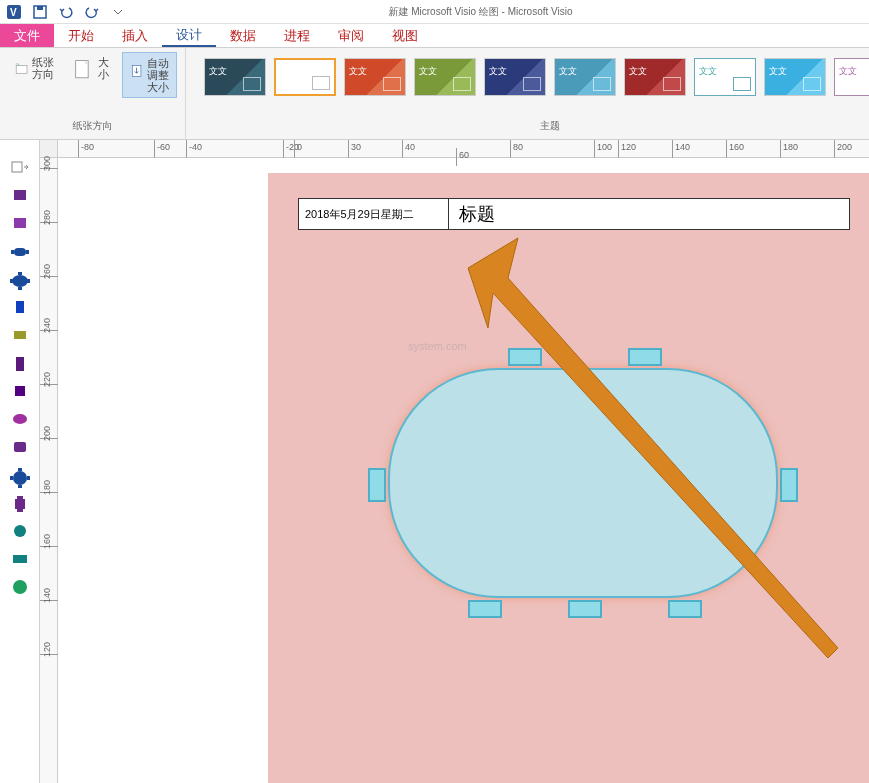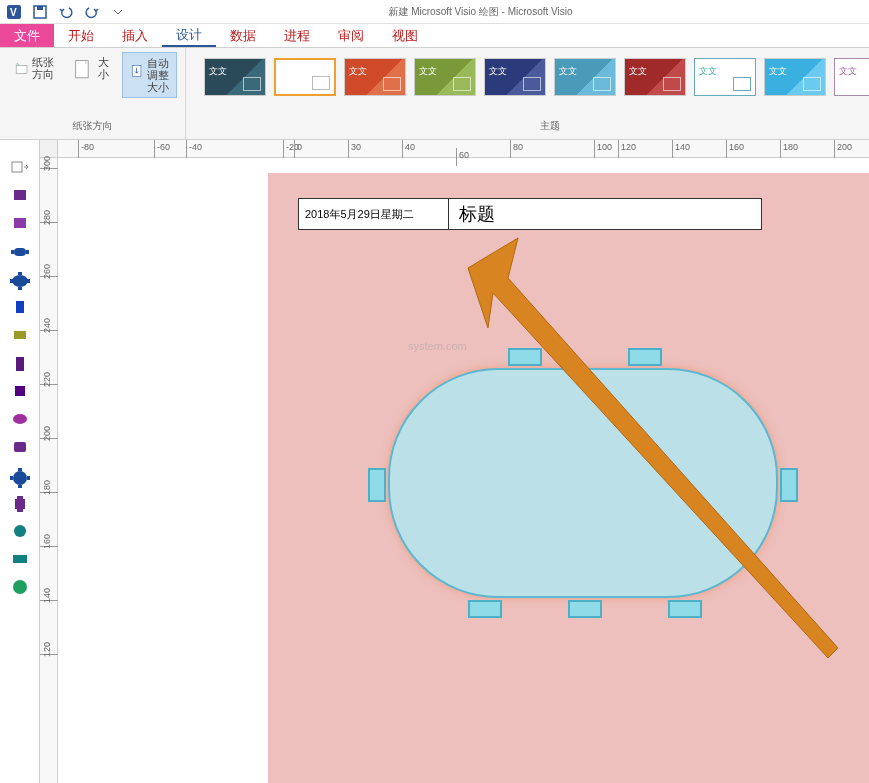--- a/index.html
+++ b/index.html
@@ -41,21 +41,21 @@
 .ruler-corner { position: absolute; top: 0; left: 0; width: 18px; height: 18px; background: #f0f0f0; border-right: 1px solid #ccc; border-bottom: 1px solid #ccc; }
 .ruler-h .tick { position: absolute; top: 0; height: 18px; border-left: 1px solid #999; }
 .ruler-h .tick span { position: absolute; top: 2px; left: 2px; font-size: 9px; color: #666; }
 .ruler-v .tick { position: absolute; left: 0; width: 18px; border-top: 1px solid #999; }
 .ruler-v .tick span { position: absolute; top: 2px; left: 2px; font-size: 9px; color: #666; transform: rotate(-90deg); transform-origin: left top; }
 
 .canvas { position: absolute; top: 18px; left: 18px; right: 0; bottom: 0; overflow: hidden; }
 .page-bg { position: absolute; left: 210px; top: 15px; width: 620px; height: 620px; background: #edc0bd; }
 .page-pre { position: absolute; left: 0; top: 15px; width: 210px; height: 620px; background: #fff; }
 
-.title-block { position: absolute; left: 240px; top: 40px; width: 464px; height: 32px; border: 1px solid #333; display: flex; background: #fff; }
+.title-block { position: absolute; left: 240px; top: 40px; width: 552px; height: 32px; border: 1px solid #333; display: flex; background: #fff; }
 .title-date { width: 150px; border-right: 1px solid #333; display: flex; align-items: center; padding: 0 6px; font-size: 11px; }
 .title-text { flex: 1; display: flex; align-items: center; padding: 6px 10px; font-size: 18px; font-family: "SimSun", serif; }
 
 .watermark { position: absolute; left: 290px; top: 190px; font-size: 42px; font-weight: bold; font-family: Arial; color: rgba(160,160,160,0.45); }
 .watermark .sub { font-size: 11px; font-weight: normal; display: block; margin-top: -8px; margin-left: 60px; }
 
 .rounded-table { position: absolute; left: 330px; top: 210px; width: 390px; height: 230px; }
 .table-body { width: 100%; height: 100%; background: #bce0e8; border: 2px solid #5bb8d0; border-radius: 110px; box-shadow: 0 0 8px rgba(240,130,80,0.5); }
 .chair { position: absolute; width: 34px; height: 18px; background: #8fdce8; border: 2px solid #4bb0c8; }
 .chair.top1 { top: -20px; left: 120px; }

